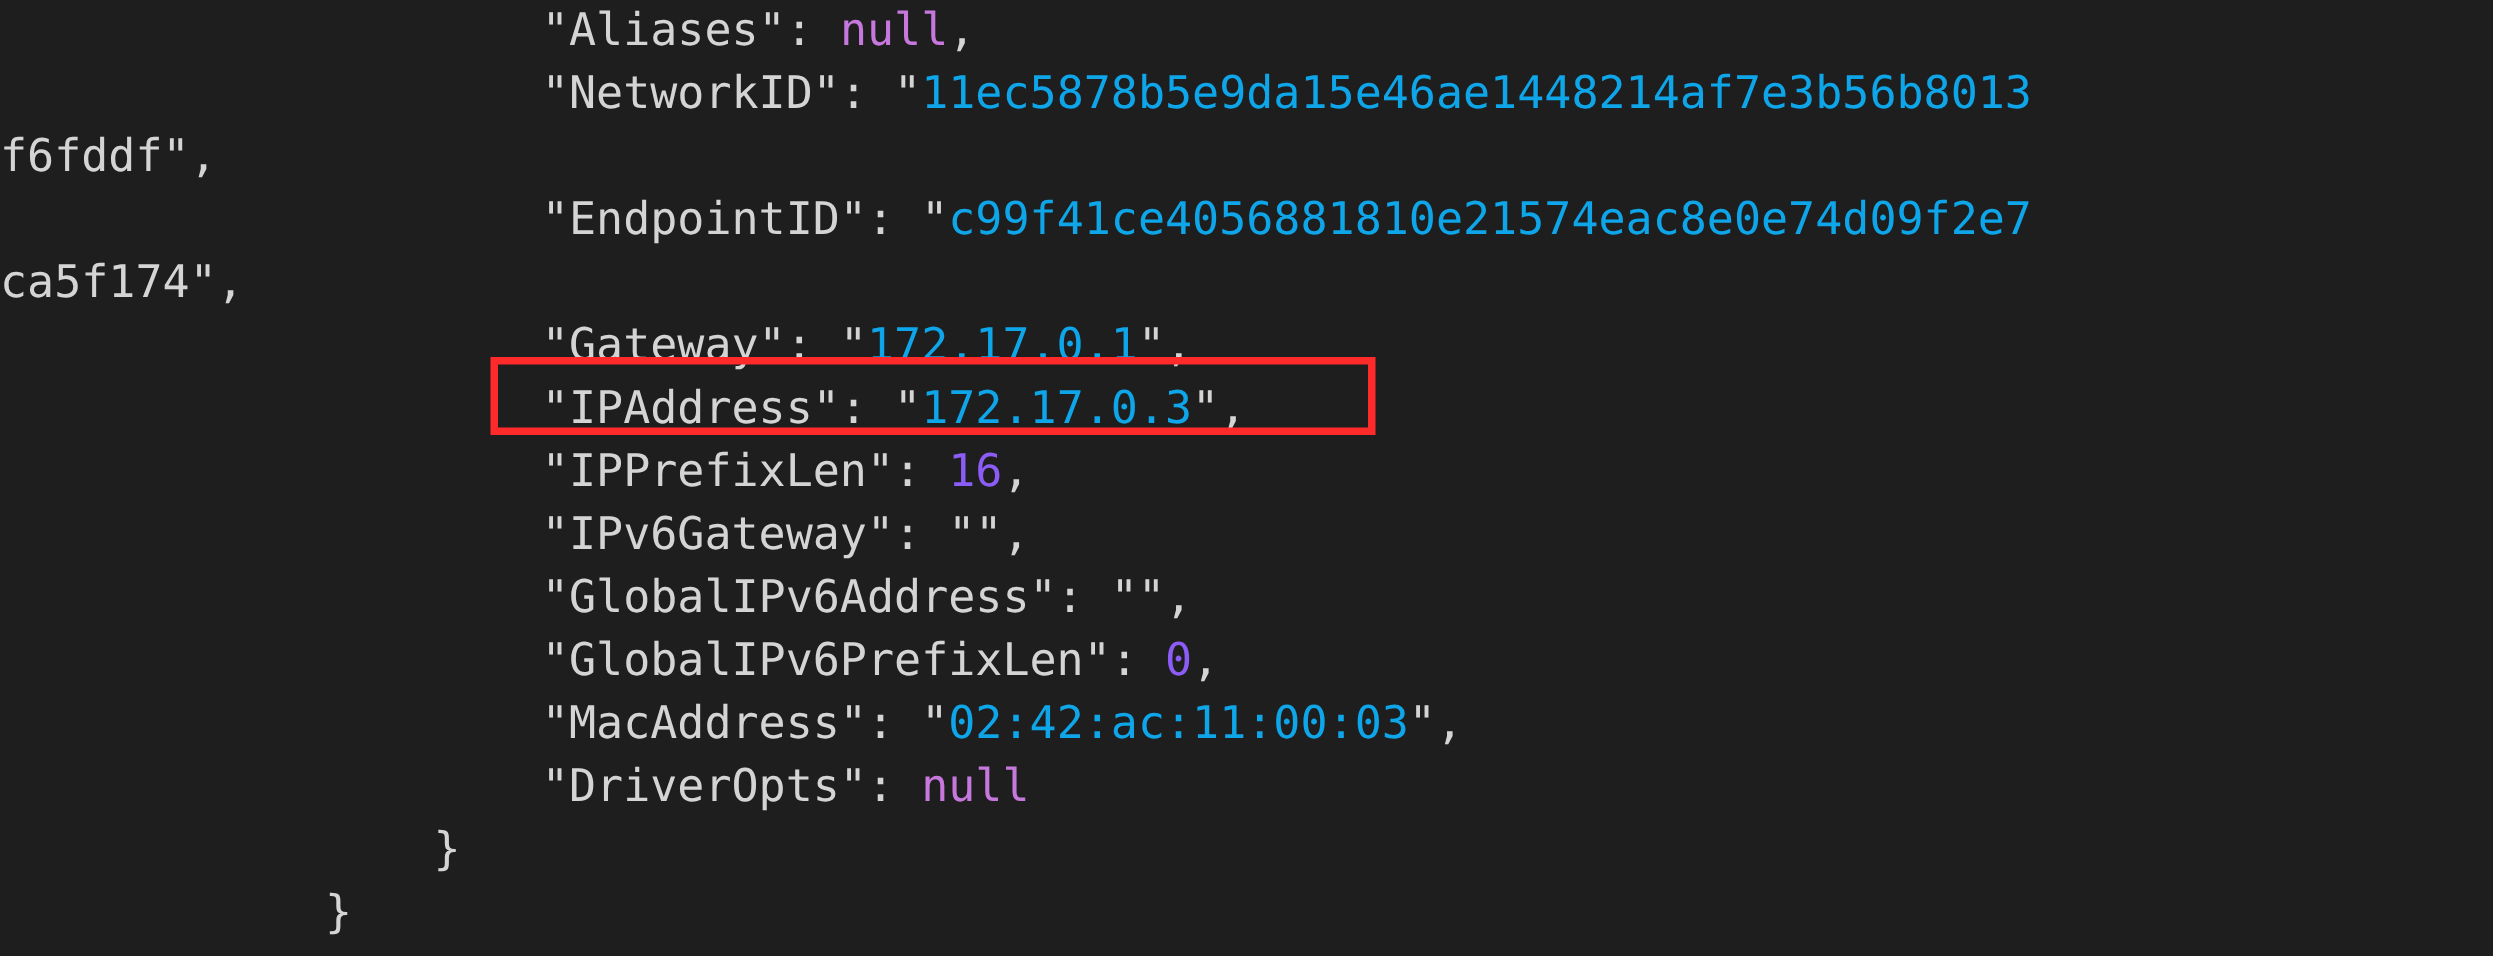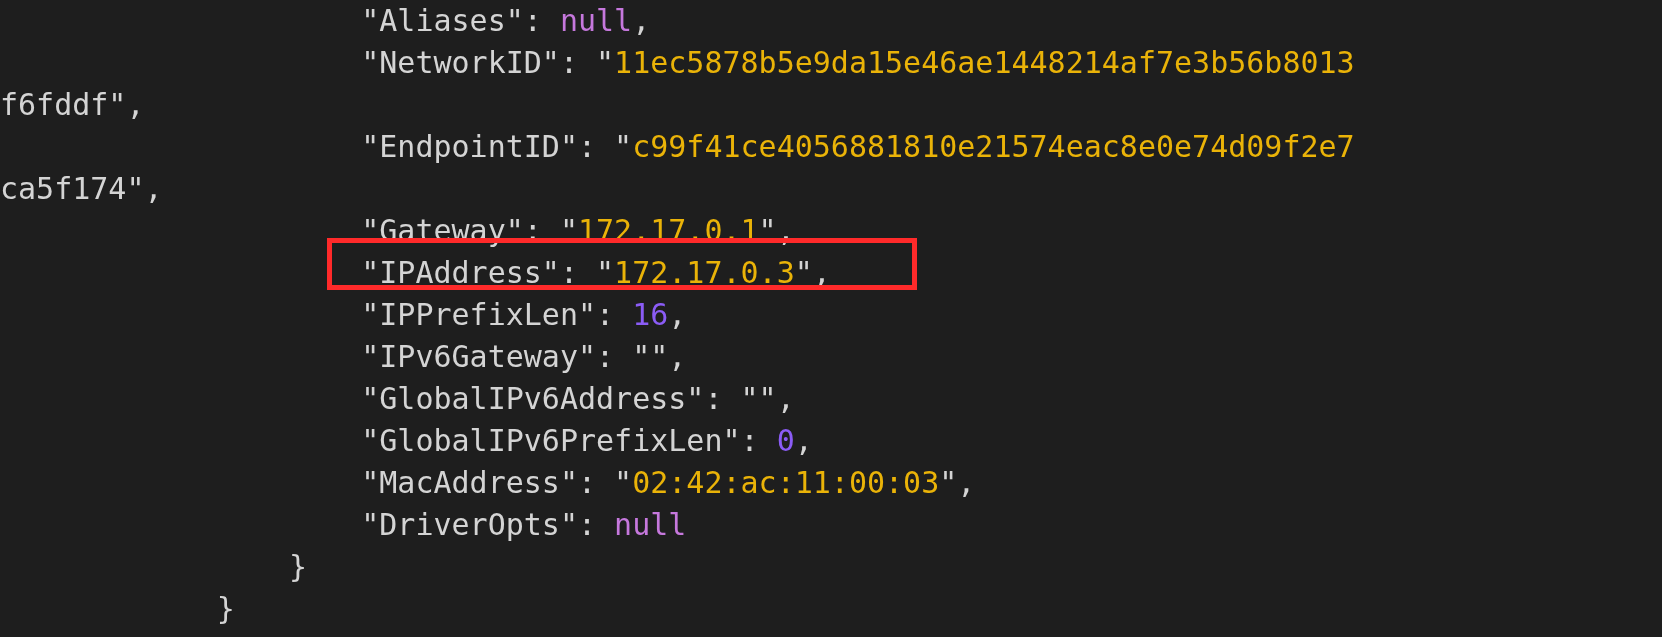--- a/index.html
+++ b/index.html
@@ -15,21 +15,21 @@
     padding: 0;
     font-family: "DejaVu Sans Mono", "Menlo", "Consolas", monospace;
     font-size: 30px;
     line-height: 42px;
     color: #d4d4d4;
     white-space: pre;
     position: relative;
   }
   .key    { color: #d4d4d4; }   
   .punct  { color: #d4d4d4; }
-  .str    { color: #eab308; }   
+  .str    { color: #0ea5e9; }   
   .num    { color: #8b5cf6; }
   .null   { color: #c678dd; }
   
   .highlight-box {
     position: absolute;
     border: 5px solid #ff2a2a;
     box-sizing: border-box;
     pointer-events: none;
   }
 </style>

